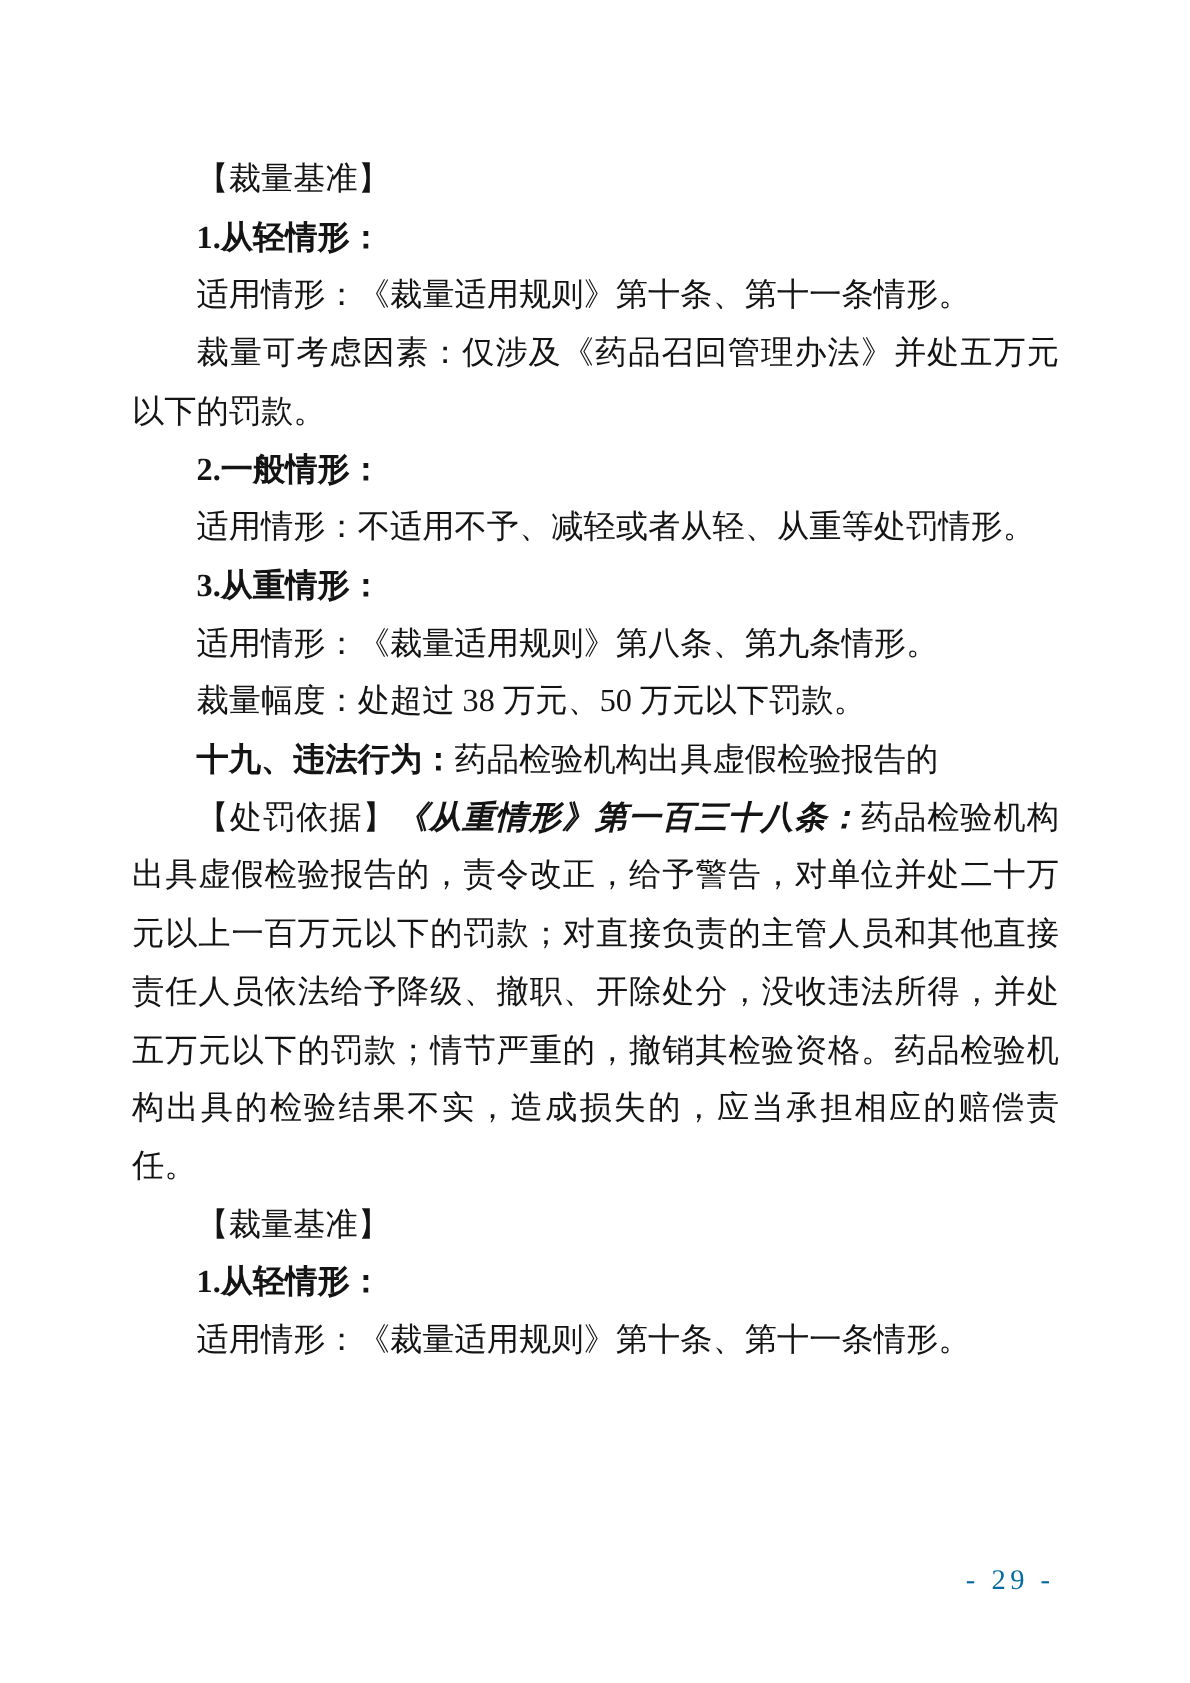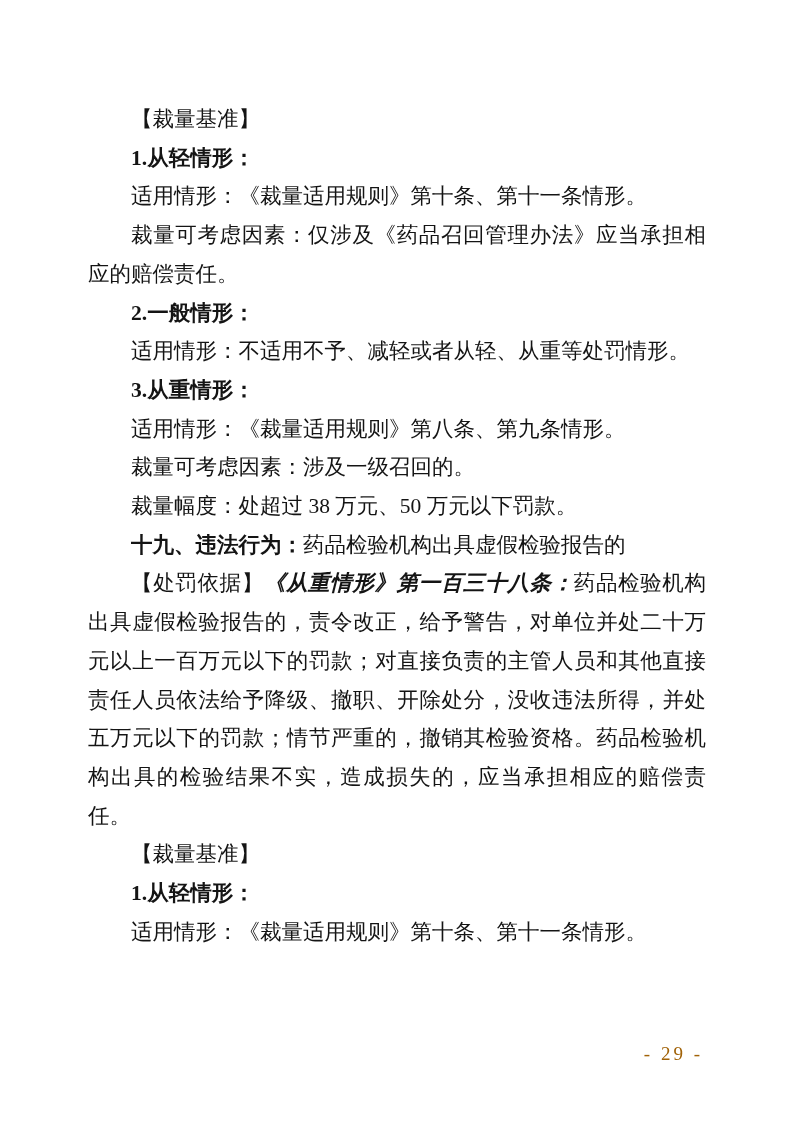--- a/index.html
+++ b/index.html
@@ -44,38 +44,37 @@
   .seg-bold-italic {
     font-weight: 700;
     font-style: italic;
   }
   .page-number {
     position: absolute;
     right: 90px;
     bottom: 57px;
     font-size: 19px;
     letter-spacing: 3px;
-    color: #a16207;
+    color: #0369a1;
     font-family: "Liberation Serif", "DejaVu Serif", serif;
   }
 </style>
 </head>
 <body>
 
 <div class="page">
   <div class="doc-body">
       <div class="para indent"><span class="seg-normal">【裁量基准】</span></div>
       <div class="para indent"><span class="seg-bold">1.从轻情形：</span></div>
       <div class="para indent"><span class="seg-normal">适用情形：《裁量适用规则》第十条、第十一条情形。</span></div>
-      <div class="para indent"><span class="seg-normal">裁量可考虑因素：仅涉及《药品召回管理办法》应当承担相应的赔偿责任。</span></div>
+      <div class="para indent"><span class="seg-normal">裁量可考虑因素：仅涉及《药品召回管理办法》并处五万元以下的罚款。</span></div>
       <div class="para indent"><span class="seg-bold">2.一般情形：</span></div>
       <div class="para indent"><span class="seg-normal">适用情形：不适用不予、减轻或者从轻、从重等处罚情形。</span></div>
       <div class="para indent"><span class="seg-bold">3.从重情形：</span></div>
       <div class="para indent"><span class="seg-normal">适用情形：《裁量适用规则》第八条、第九条情形。</span></div>
-      <div class="para indent"><span class="seg-normal">裁量可考虑因素：涉及一级召回的。</span></div>
       <div class="para indent"><span class="seg-normal">裁量幅度：处超过 38 万元、50 万元以下罚款。</span></div>
       <div class="para indent"><span class="seg-bold">十九、违法行为：</span><span class="seg-normal">药品检验机构出具虚假检验报告的</span></div>
       <div class="para indent"><span class="seg-normal">【处罚依据】</span><span class="seg-bold-italic">《从重情形》第一百三十八条：</span><span class="seg-normal">药品检验机构出具虚假检验报告的，责令改正，给予警告，对单位并处二十万元以上一百万元以下的罚款；对直接负责的主管人员和其他直接责任人员依法给予降级、撤职、开除处分，没收违法所得，并处五万元以下的罚款；情节严重的，撤销其检验资格。药品检验机构出具的检验结果不实，造成损失的，应当承担相应的赔偿责任。</span></div>
       <div class="para indent"><span class="seg-normal">【裁量基准】</span></div>
       <div class="para indent"><span class="seg-bold">1.从轻情形：</span></div>
       <div class="para indent"><span class="seg-normal">适用情形：《裁量适用规则》第十条、第十一条情形。</span></div>
     </div>
   <div class="page-number">- 29 -</div>
 </div>
 

